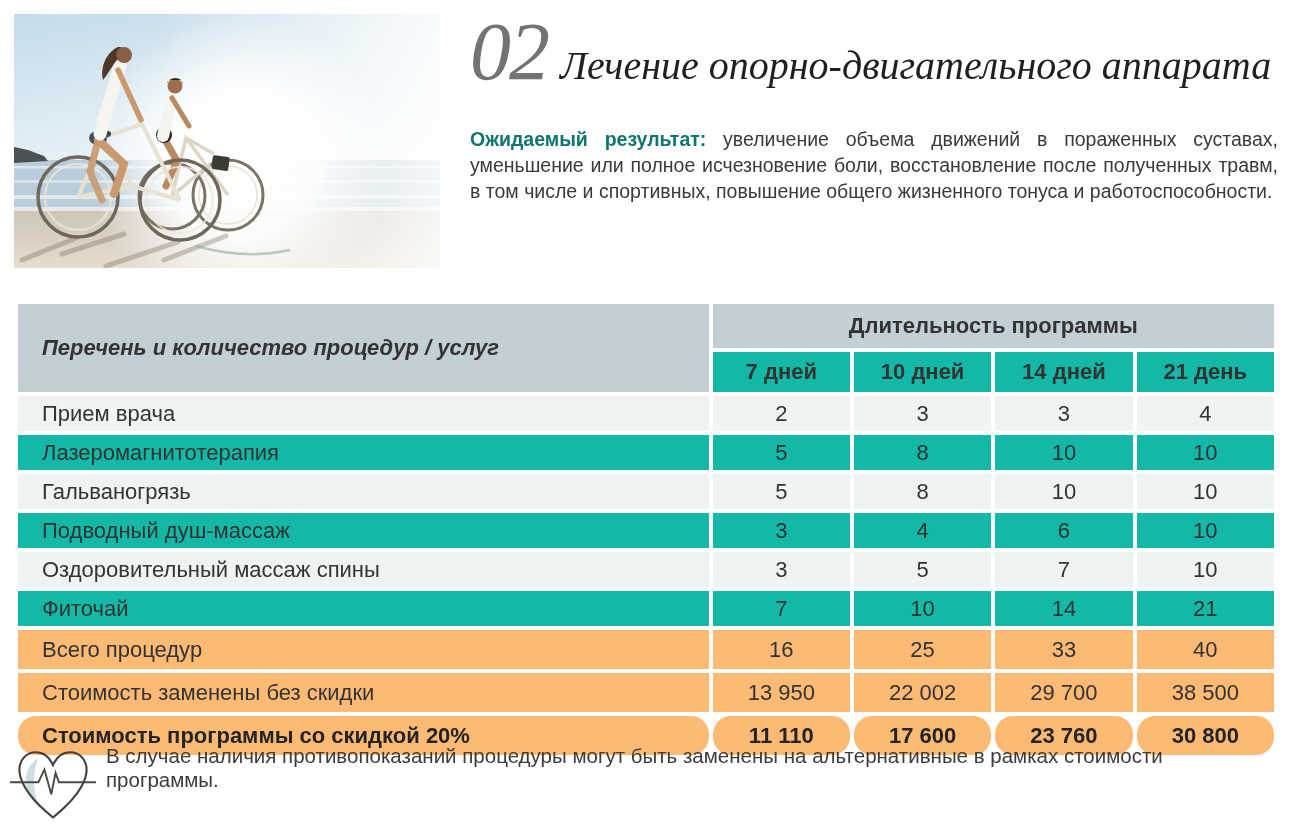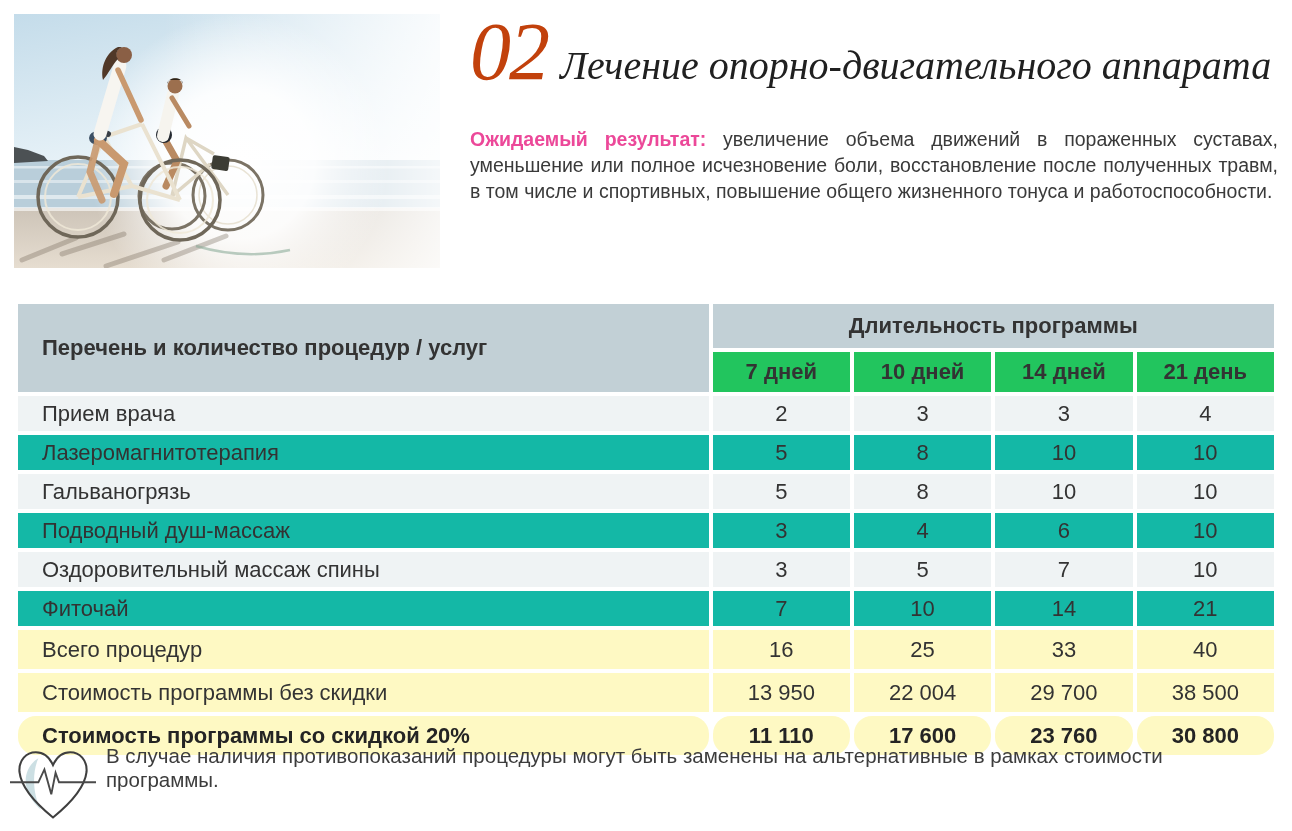--- a/index.html
+++ b/index.html
@@ -18,66 +18,66 @@
   }
   .photo svg { display: block; }
 
   
   .intro { position: absolute; left: 470px; top: 6px; width: 808px; }
   .title-row { display: flex; align-items: baseline; height: 96px; }
   .section-num {
     font-family: "Liberation Serif", "DejaVu Serif", serif;
     font-style: italic; font-weight: 400;
     font-size: 82px; line-height: 92px;
-    color: #c2410c;
+    color: #737373;
     letter-spacing: -2px;
   }
   .page-title {
     font-family: "Liberation Serif", "DejaVu Serif", serif;
     font-style: italic; font-weight: 500;
     font-size: 40px; color: #202020;
     margin: 0 0 0 12px; white-space: nowrap;
   }
   .intro p {
     margin: 0; text-align: justify;
     font-size: 19.5px; line-height: 26px; color: #3a3a3a;
   }
   .intro .p1 { margin-top: 8px; }
   .intro .p2 { margin-top: 24px; }
-  .bold { font-weight: bold; color: #ec4899; }
+  .bold { font-weight: bold; color: #0f766e; }
 
   
   .tbl-wrap { position: absolute; left: 14px; top: 300px; width: 1264px; }
   table.program {
     border-collapse: separate; border-spacing: 4px;
     width: 1264px; table-layout: fixed;
   }
   table.program col.c-label { width: 689px; }
   table.program col.c-val { width: 137px; }
   table.program td {
     font-size: 22px; color: #333;
     vertical-align: middle;
   }
   td.hdr-left {
     background: #c2d0d6; font-weight: bold; color: #2b2b2b;
-    padding-left: 24px; height: 84px;
+    padding-left: 24px; height: 84px; font-style: italic;
   }
   td.hdr-group {
     background: #c2d0d6; font-weight: bold; color: #2b2b2b;
     text-align: center; height: 42px;
   }
   td.hdr-col {
-    background: #22c55e; font-weight: bold; color: #2b2b2b;
+    background: #14b8a6; font-weight: bold; color: #2b2b2b;
     text-align: center; height: 38px;
   }
   td.row-label { padding-left: 24px; height: 33px; }
   td.row-value { text-align: center; }
   tr.tone-light td { background: #eff3f4; }
   tr.tone-mid   td { background: #14b8a6; }
-  tr.tone-dark  td { background: #fef9c3; height: 37px; }
+  tr.tone-dark  td { background: #fdba74; height: 37px; }
   tr.bold-row td { font-weight: bold; color: #242424; border-radius: 18px; }
 
   
   .note {
     position: absolute; left: 10px; top: 744px; width: 1268px;
     display: flex; align-items: flex-start;
   }
   .heart-icon { flex: 0 0 auto; width: 86px; height: 80px; }
   .note-text {
     margin-left: 10px;
@@ -234,23 +234,23 @@
       <td class="row-value">21</td>
     </tr>
           <tr class="tone-dark">
       <td class="row-label">Всего процедур</td>
       <td class="row-value">16</td>
       <td class="row-value">25</td>
       <td class="row-value">33</td>
       <td class="row-value">40</td>
     </tr>
           <tr class="tone-dark">
-      <td class="row-label">Стоимость программы без скидки</td>
+      <td class="row-label">Стоимость заменены без скидки</td>
       <td class="row-value">13 950</td>
-      <td class="row-value">22 004</td>
+      <td class="row-value">22 002</td>
       <td class="row-value">29 700</td>
       <td class="row-value">38 500</td>
     </tr>
           <tr class="tone-dark bold-row">
       <td class="row-label">Стоимость программы со скидкой 20%</td>
       <td class="row-value">11 110</td>
       <td class="row-value">17 600</td>
       <td class="row-value">23 760</td>
       <td class="row-value">30 800</td>
     </tr>

